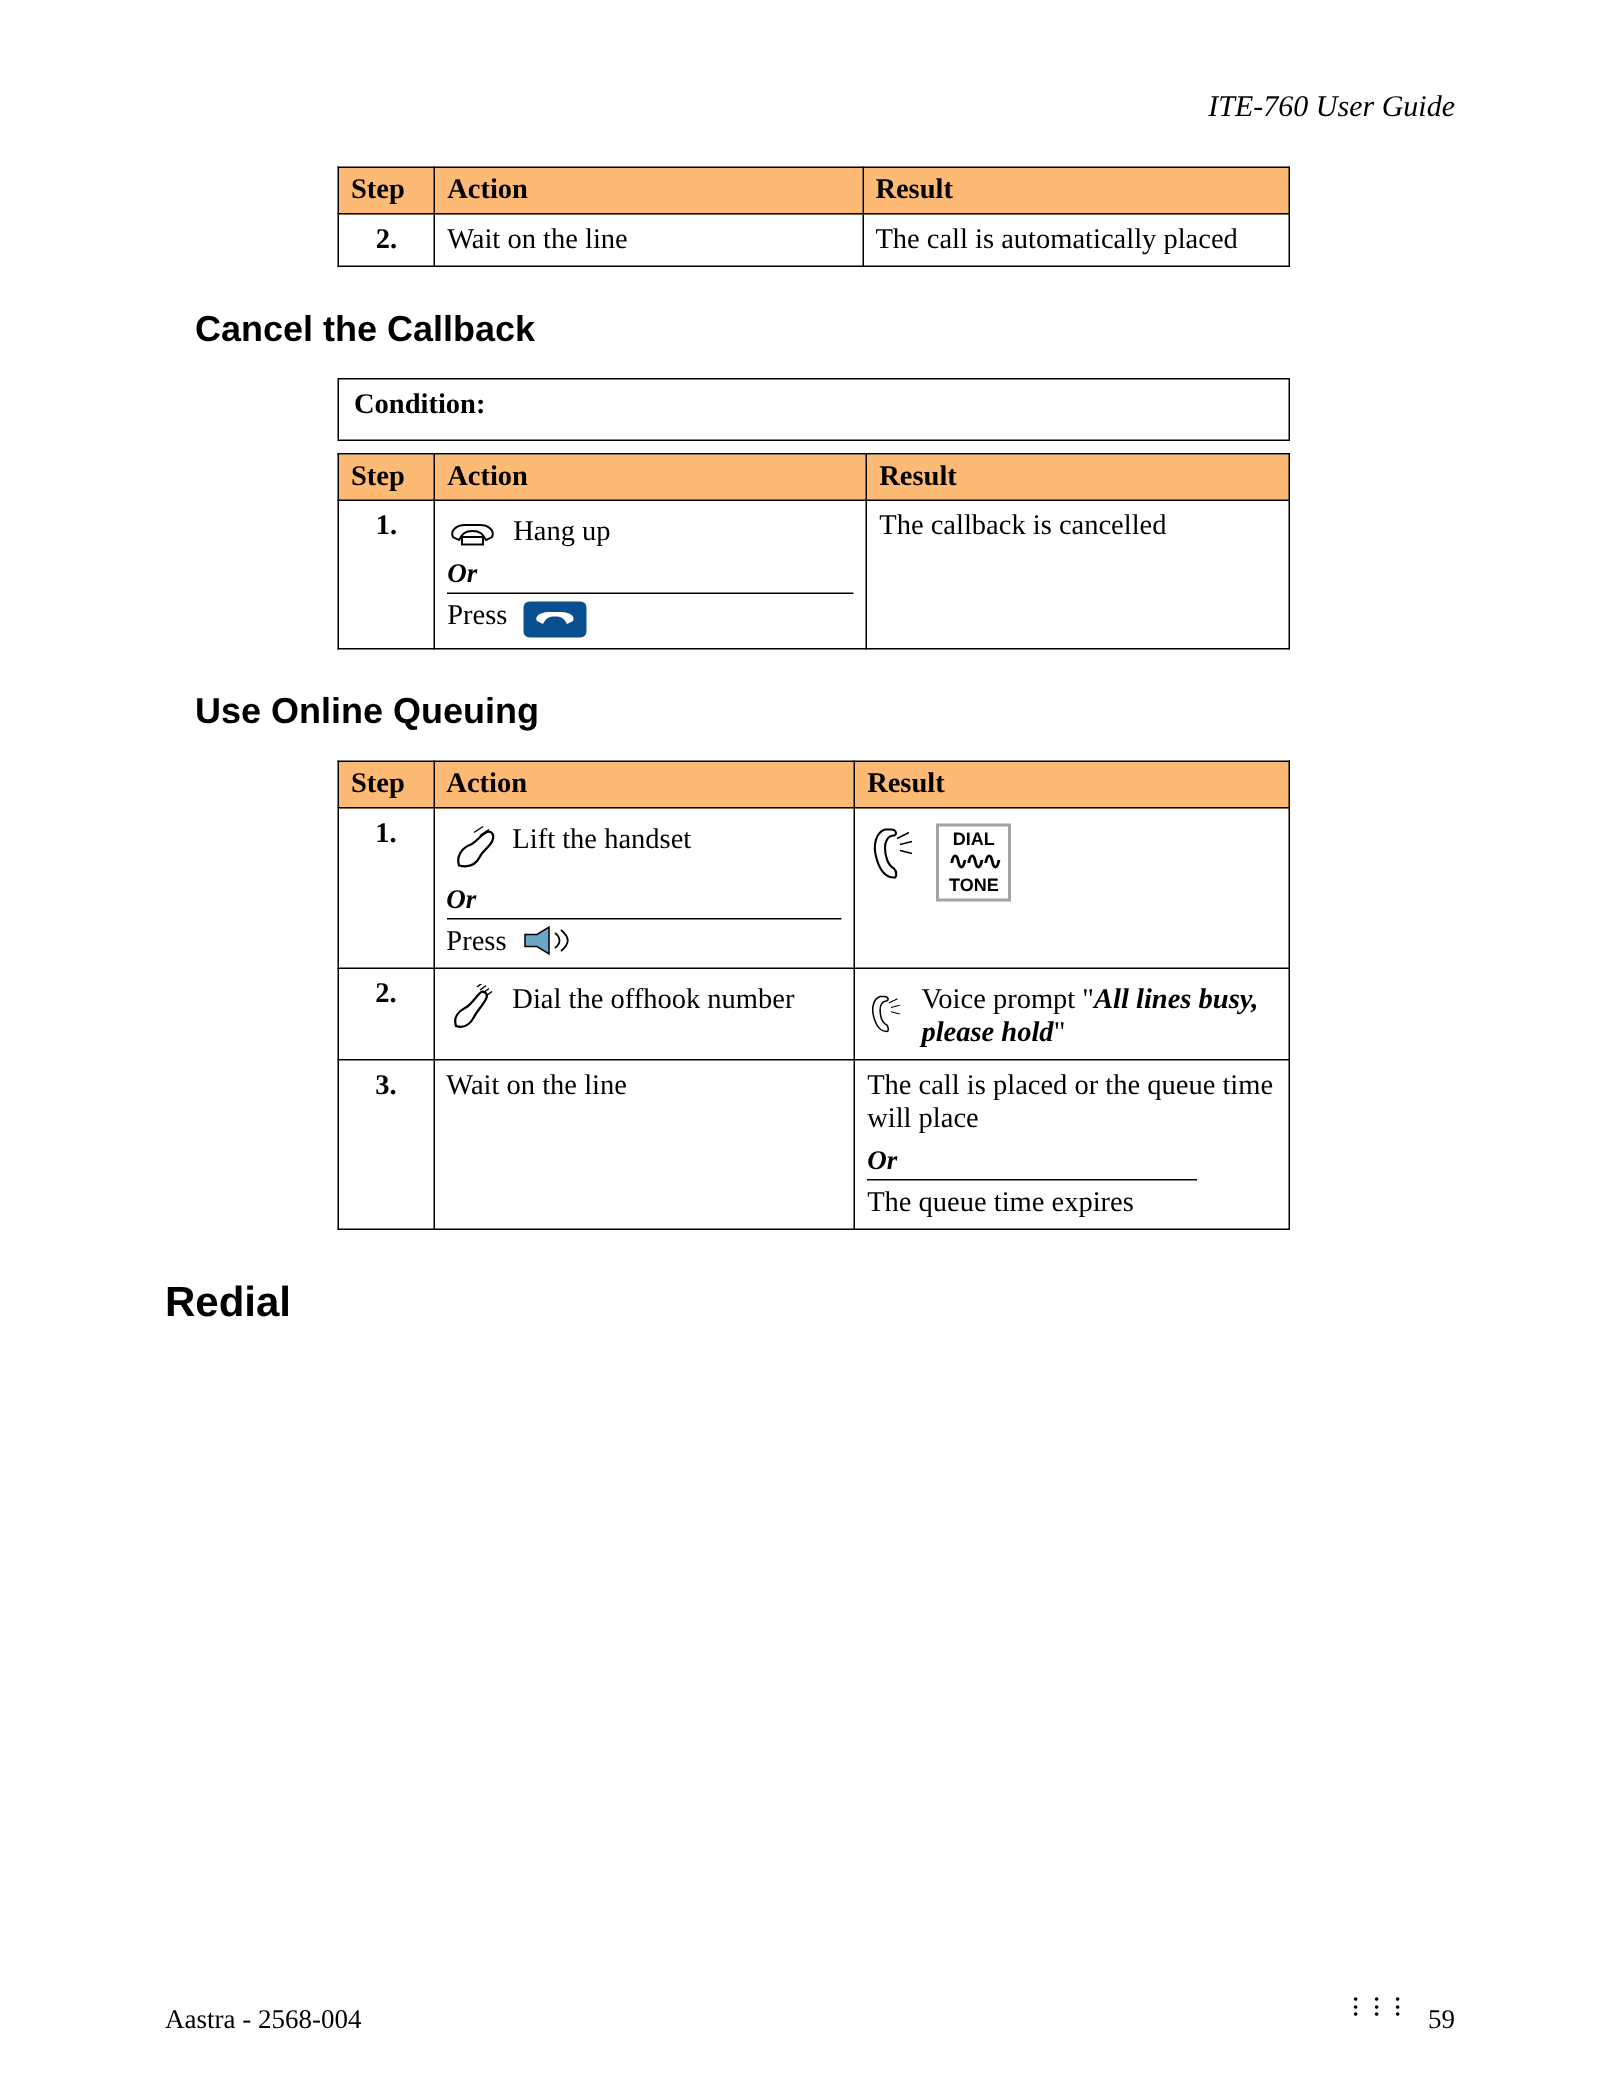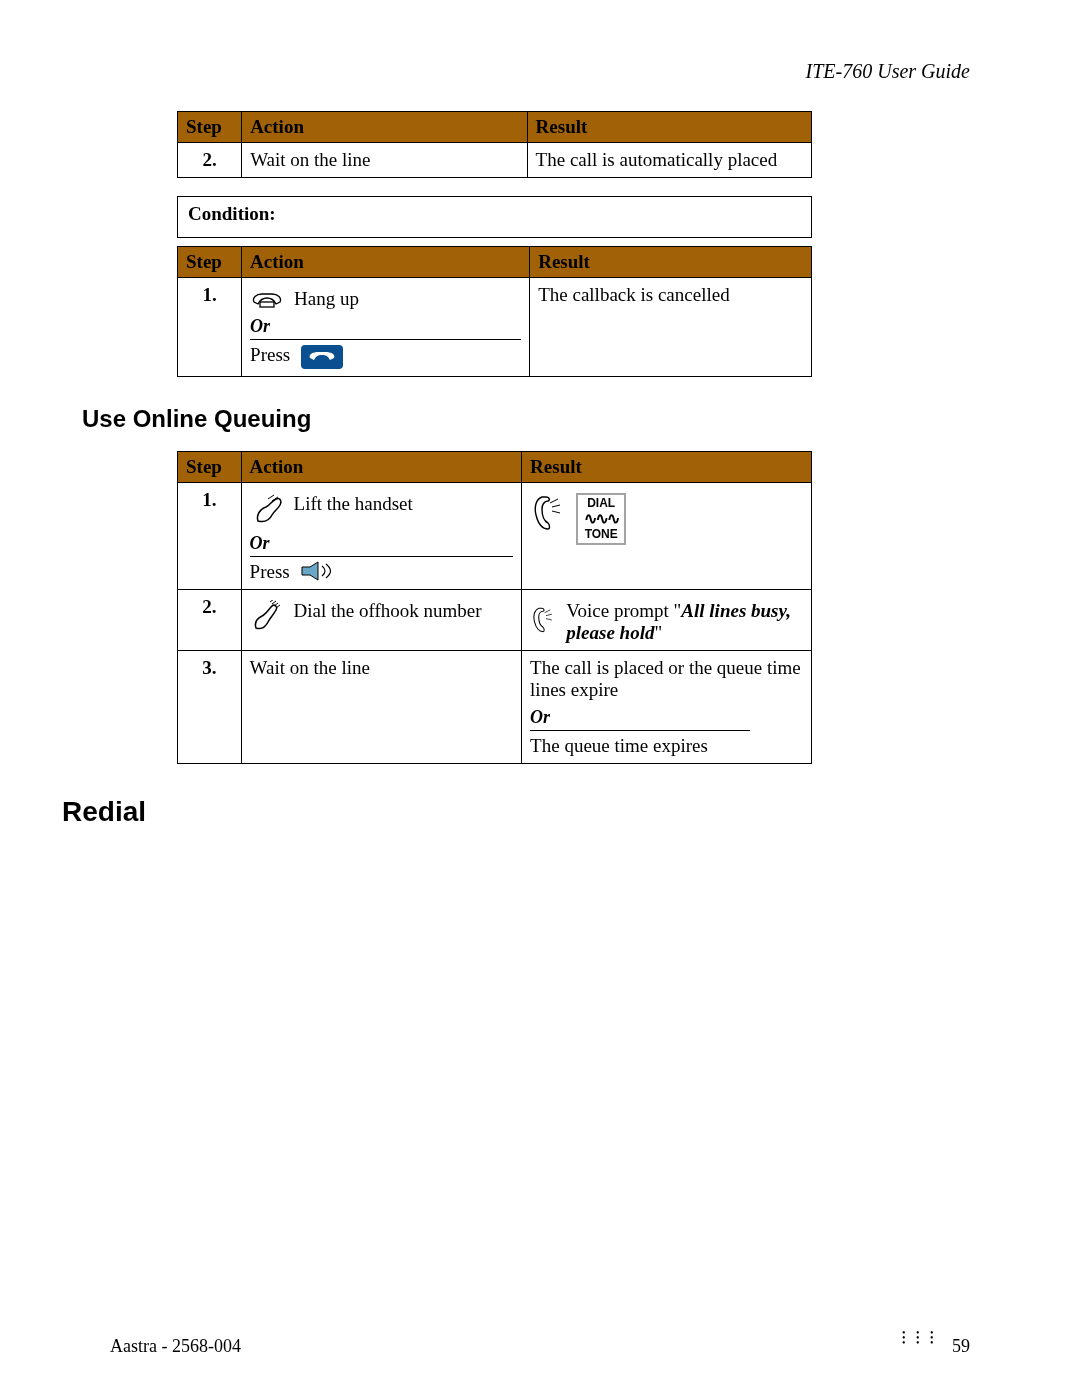--- a/index.html
+++ b/index.html
@@ -4,39 +4,39 @@
 <style>
   body {
     margin: 0;
     padding: 0;
     background: #fff;
     font-family: "Times New Roman", Times, serif;
     color: #000;
     width: 1080px;
   }
   .page {
-    padding: 60px 110px 40px 62px;
+    padding: 60px 110px 40px 110px;
     box-sizing: border-box;
     min-height: 1397px;
     position: relative;
   }
   .header-right {
     text-align: right;
     font-style: italic;
     font-size: 20px;
     margin-bottom: 28px;
   }
   table.steps {
     border-collapse: collapse;
     width: 635px;
     margin-left: 115px;
     margin-bottom: 18px;
   }
   table.steps th {
-    background: #a16207;
+    background: #fdba74;
     border: 1px solid #000;
     text-align: left;
     padding: 4px 8px;
     font-size: 19px;
     font-family: "Times New Roman", Times, serif;
     font-weight: bold;
   }
   table.steps td {
     border: 1px solid #000;
     padding: 6px 8px;
@@ -146,20 +146,21 @@
       <th>Result</th>
     </tr>
     <tr>
       <td class="stepnum">2.</td>
       <td class="action">Wait on the line</td>
       <td class="result">The call is automatically placed</td>
     </tr>
   </tbody>
     </table>
 
+  <h2 class="section">Cancel the Callback</h2>
 
   <div class="condition-box">
     <div class="condition-title">Condition:</div>
   </div>
 
   <table class="steps">
     <tbody>
         <tr>
       <th>Step</th>
       <th>Action</th>
@@ -255,21 +256,21 @@
             <span>Voice prompt "</span><span class="em">All lines busy, please hold</span><span>"</span>
           </span>
         </div>
       </td>
     </tr>
 
     <tr>
       <td class="stepnum">3.</td>
       <td class="action">Wait on the line</td>
       <td class="result">
-        <div>The call is placed or the queue time lines expire</div>
+        <div>The call is placed or the queue time will place</div>
         <span class="or-line" style="width:220px;">Or</span>
         <div style="margin-top:4px;">The queue time expires</div>
       </td>
     </tr>
   </tbody>
     </table>
 
   <h2 class="section big">Redial</h2>
 
   <div class="footer">

